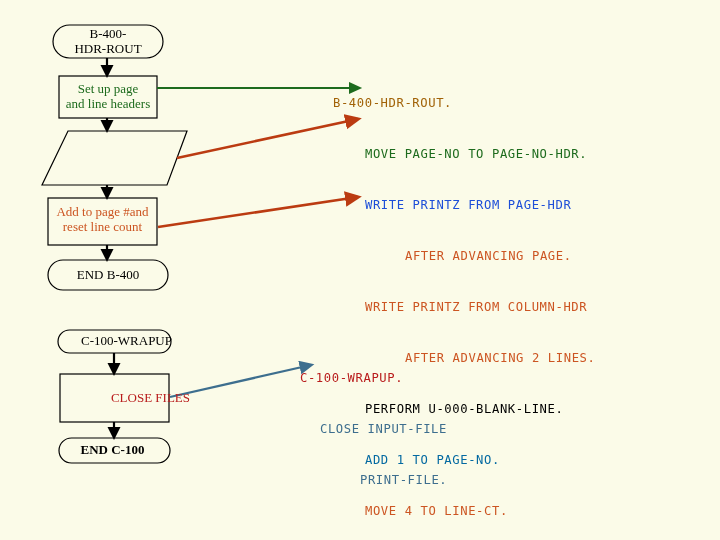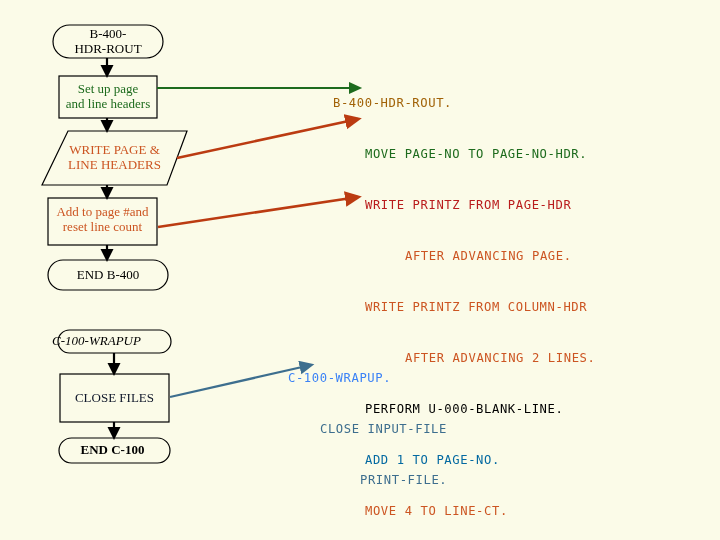--- a/index.html
+++ b/index.html
@@ -108,57 +108,53 @@
   <div class="node-label" style="left:53px; top:25px; width:110px; height:33px;">
     <span>B-400-</span>
     <span>HDR-ROUT</span>
   </div>
 
   <div class="node-label" style="left:59px; top:76px; width:98px; height:42px; color:#1d6b1d;border-radius:20px;">
     <span>Set up page</span>
     <span>and line headers</span>
   </div>
 
-  <div class="node-label" style="left:47px; top:133px; width:135px; height:50px; color:#cc5522;">
-    <span>WRITE PAGE &amp;</span>
-    <span>LINE HEADERS</span>
-  </div>
 
   <div class="node-label" style="left:48px; top:196px; width:109px; height:47px; color:#cc5522;">
     <span>Add to page #and</span>
     <span>reset line count</span>
   </div>
 
   <div class="node-label" style="left:48px; top:260px; width:120px; height:30px;">
     <span>END B-400</span>
   </div>
 
-  <div class="node-label" style="left:40px; top:330px; width:113px; height:23px;font-style:italic;">
+  <div class="node-label" style="left:70px; top:330px; width:113px; height:23px;">
     <span>C-100-WRAPUP</span>
   </div>
 
-  <div class="node-label" style="left:60px; top:374px; width:109px; height:48px; color:#0f172a;">
+  <div class="node-label" style="left:60px; top:374px; width:109px; height:48px; color:#b91c1c;padding-left:36px;">
     <span>CLOSE FILES</span>
   </div>
 
   <div class="node-label" style="left:57px; top:438px; width:111px; height:25px;font-weight:bold;">
     <span>END C-100</span>
   </div>
 
   <div class="code-block" style="left:333px; top:61px;">
     <span class="code-line" style="color:#a16207; padding-left:0px;">B-400-HDR-ROUT.</span>
     <span class="code-line" style="color:#1d6b1d; padding-left:32px;">MOVE PAGE-NO TO PAGE-NO-HDR.</span>
-    <span class="code-line" style="color:#b91c1c; padding-left:32px;">WRITE PRINTZ FROM PAGE-HDR</span>
+    <span class="code-line" style="color:#1d4ed8; padding-left:32px;">WRITE PRINTZ FROM PAGE-HDR</span>
     <span class="code-line" style="color:#cc5522; padding-left:72px;">AFTER ADVANCING PAGE.</span>
     <span class="code-line" style="color:#cc5522; padding-left:32px;">WRITE PRINTZ FROM COLUMN-HDR</span>
     <span class="code-line" style="color:#cc5522; padding-left:72px;">AFTER ADVANCING 2 LINES.</span>
     <span class="code-line" style="color:#000000; padding-left:32px;">PERFORM U-000-BLANK-LINE.</span>
     <span class="code-line" style="color:#0369a1; padding-left:32px;">ADD 1 TO PAGE-NO.</span>
     <span class="code-line" style="color:#cc5522; padding-left:32px;">MOVE 4 TO LINE-CT.</span>
   </div>
 
   <div class="code-block" style="left:288px; top:336px;">
-    <span class="code-line" style="color:#3b82f6; padding-left:0px;">C-100-WRAPUP.</span>
+    <span class="code-line" style="color:#b91c1c; padding-left:0px;margin-left:12px;">C-100-WRAPUP.</span>
     <span class="code-line" style="color:#3d6e8e; padding-left:32px;">CLOSE INPUT-FILE</span>
     <span class="code-line" style="color:#3d6e8e; padding-left:72px;">PRINT-FILE.</span>
   </div>
 
 </div>
 
 </body></html>

